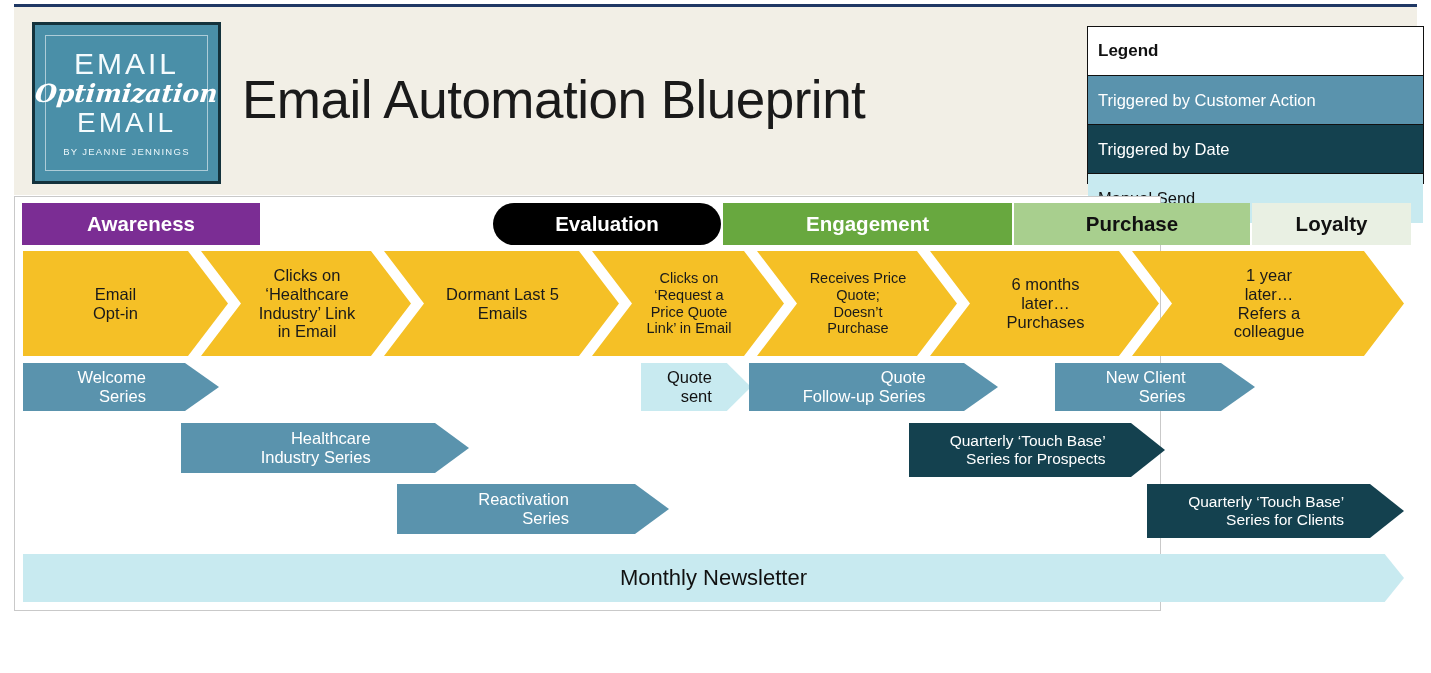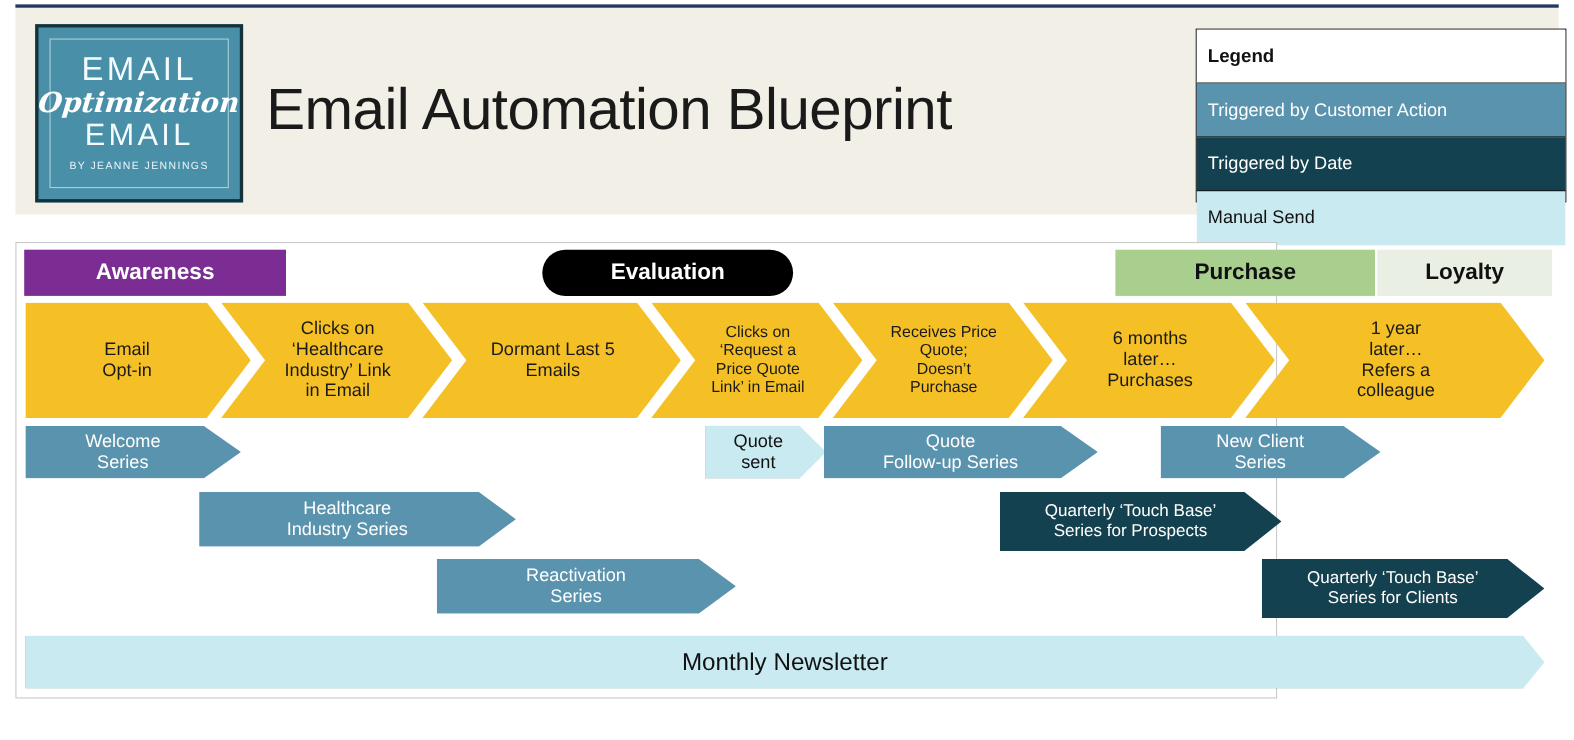--- a/index.html
+++ b/index.html
@@ -65,21 +65,21 @@
     height:49px;display:flex;align-items:center;
     padding-left:10px;box-sizing:border-box;
     font-size:16.5px;
     border-bottom:1px solid #111111;
   }
   .legend-row:last-child{border-bottom:none;}
   .legend-title{font-weight:bold;color:#111111;background:#ffffff;font-size:17px;}
 
   
   .diagram{
-    position:absolute;left:14px;top:220px;width:1147px;height:415px;
+    position:absolute;left:14px;top:196px;width:1147px;height:415px;
     background:#ffffff;border:1px solid #c9c9c9;box-sizing:border-box;
   }
 
   
   .stage-bar{position:absolute;left:7px;top:6px;width:1389px;height:42px;}
   .stage{
     position:absolute;top:0;height:42px;
     display:flex;align-items:center;justify-content:center;
     font-weight:bold;font-size:20.5px;
     box-sizing:border-box;
@@ -98,20 +98,21 @@
     color:#1a1a1a;
     background:#f5c026;
     font-size:16.5px;
   }
   .stage-chev.small{font-size:14.5px;}
 
   .series-chev{
     color:#ffffff;
     background:#5a93ad;
     font-size:16.5px;
+    text-align:right;
   }
   .series-chev.dark{background:#14414f;color:#ffffff;}
   .series-chev.light{background:#c8eaf0;color:#111111;}
   .series-chev.small{font-size:15.5px;}
 
   .newsletter{
     position:absolute;left:8px;top:357px;width:1381px;height:48px;
     background:#c8eaf0;
     display:flex;align-items:center;justify-content:center;
     font-size:22px;color:#111111;
@@ -165,20 +166,23 @@
 
   <div class="diagram">
 
     <div class="stage-bar" id="stage-bar">
         <div class="stage" style="left: 0px; width: 238px; background: rgb(123, 45, 148); color: rgb(255, 255, 255);">
           <span>Awareness</span>
         </div>
         <div class="stage" style="left: 471px; width: 228px; background: #000000; color: rgb(255, 255, 255); border-radius: 21px;">
           <span>Evaluation</span>
         </div>
+        <div class="stage" style="left: 701px; width: 289px; background: rgb(104, 168, 63); color: rgb(255, 255, 255);">
+          <span>Engagement</span>
+        </div>
         <div class="stage" style="left: 992px; width: 236px; background: rgb(168, 207, 142); color: rgb(17, 17, 17);">
           <span>Purchase</span>
         </div>
         <div class="stage" style="left: 1230px; width: 159px; background: rgb(233, 240, 227); color: rgb(17, 17, 17);">
           <span>Loyalty</span>
         </div>
       </div>
 
     <div id="journey-row">
         <div class="chev stage-chev" style="left: 8px; top: 54px; width: 205px; height: 105px; background: rgb(245, 192, 38); clip-path: polygon(0% 0%, 80.49% 0%, 100% 50%, 80.49% 100%, 0% 100%); padding-left: 0px; padding-right: 20px;">

